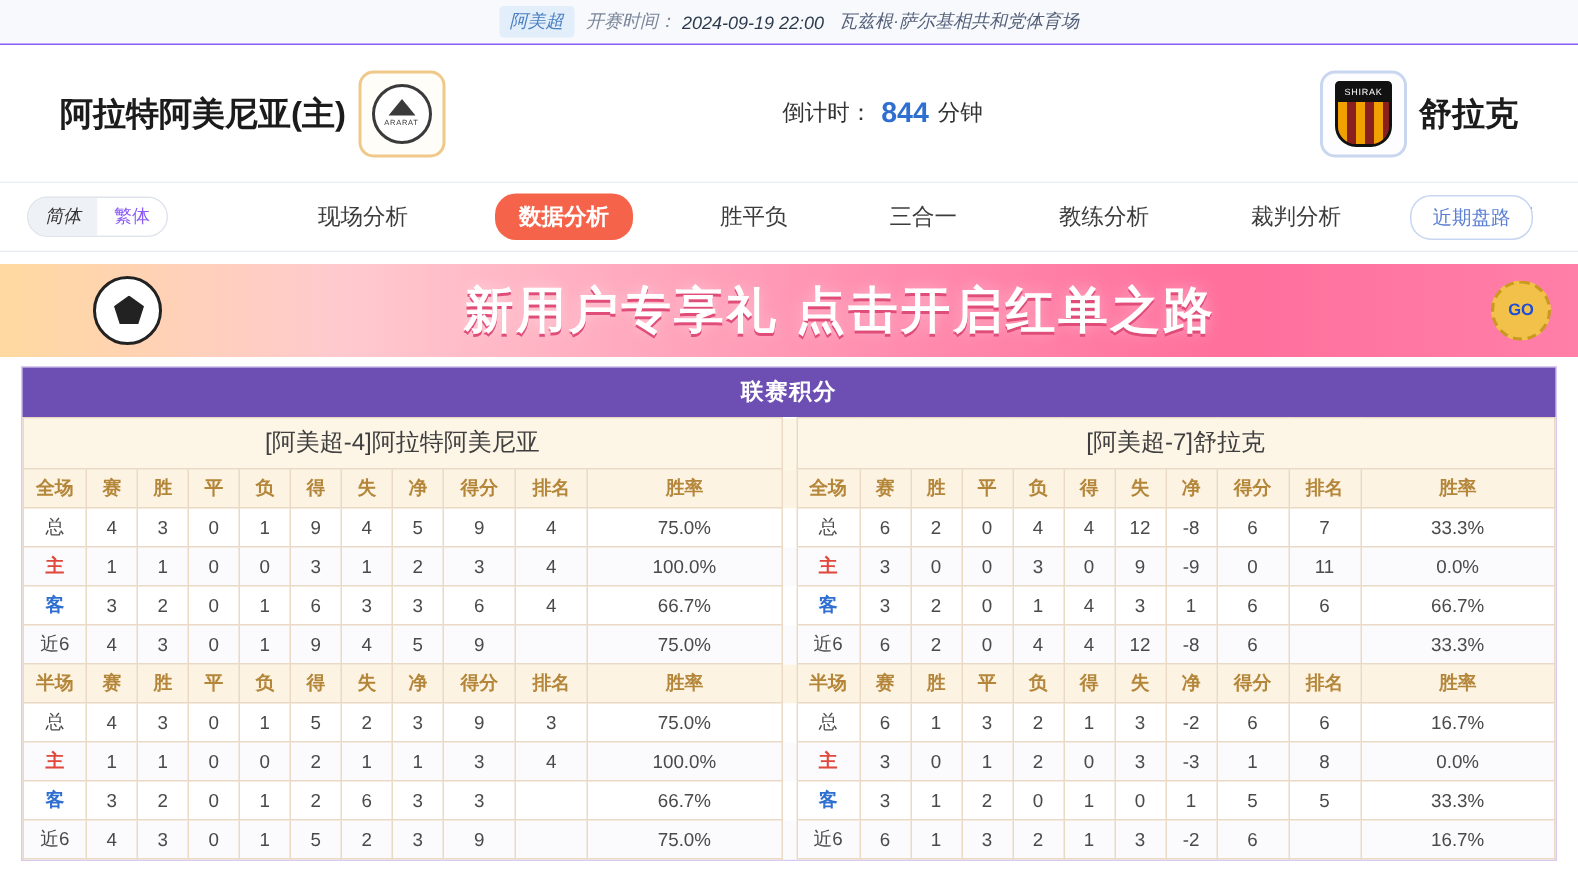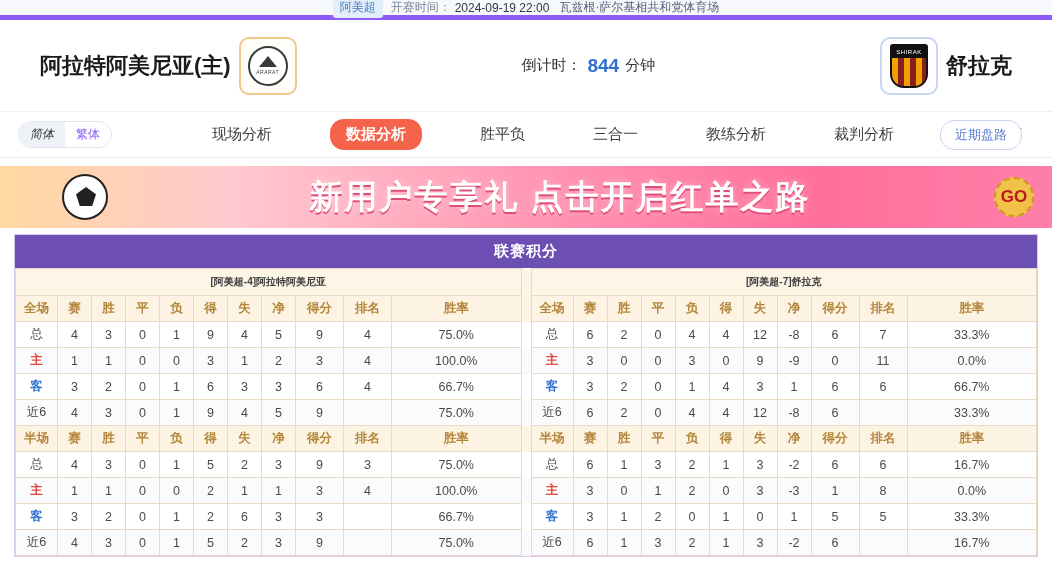--- a/index.html
+++ b/index.html
@@ -7,28 +7,29 @@
   body {
     width: 1052px; height: 584px;
     font-family: "Liberation Sans", "DejaVu Sans", sans-serif;
     background: #ffffff;
     color: #333;
     overflow: hidden;
   }
 
   
   .topbar {
-    height: 20px;
+    height: 30px;
     background: #f7f9fc;
-    border-bottom: 5px solid #8b5cf6;
+    border-bottom: 1px solid #8b5cf6;
     display: flex;
     align-items: center;
     justify-content: center;
     font-size: 12px;
     color: #555;
+    font-style: italic;
   }
   .league-badge {
     background: #e3eefb;
     color: #4a7fc1;
     border-radius: 3px;
     padding: 2px 7px;
     font-size: 12px;
     margin-right: 8px;
   }
   .topbar .lbl { color: #7a8699; margin-right: 4px; }
@@ -201,22 +202,22 @@
     letter-spacing: 2px;
     text-shadow: 0 2px 0 #e04d79, 0 0 10px rgba(255,255,255,.35);
     padding-right: 40px;
   }
   .banner .go {
     position: absolute;
     right: 18px;
     width: 40px; height: 40px; border-radius: 50%;
     background: #f2c14a;
     border: 2px dashed #c99a1e;
-    color: #b91c1c;
-    font-size: 17px; font-weight: bold;
+    color: #1d4ed8;
+    font-size: 11px; font-weight: bold;
     display: flex; align-items: center; justify-content: center;
   }
 
   
   .panel {
     margin: 6px 14px 0 14px;
     border: 1px solid #d7c9ef;
   }
   .panel-title {
     background: #6d4fb3;
@@ -236,23 +237,23 @@
   td, th {
     border: 1px solid #ead9c4;
     text-align: center;
     padding: 4px 0;
     font-weight: normal;
     color: #4a4a4a;
     height: 26px;
   }
   .team-head td {
     background: #fdf5e6;
-    font-size: 10px;
+    font-size: 16px;
     color: #3f3f3f;
-    font-weight: bold;
+    font-weight: normal;
     padding: 6px 0;
   }
   .col-head td {
     background: #fdf3e2;
     color: #b4863a;
     font-weight: bold;
   }
   .row-odd td { background: #ffffff; }
   .row-even td { background: #fbfbfd; }
   .home-mark { color: #e0483c; font-weight: bold; }

